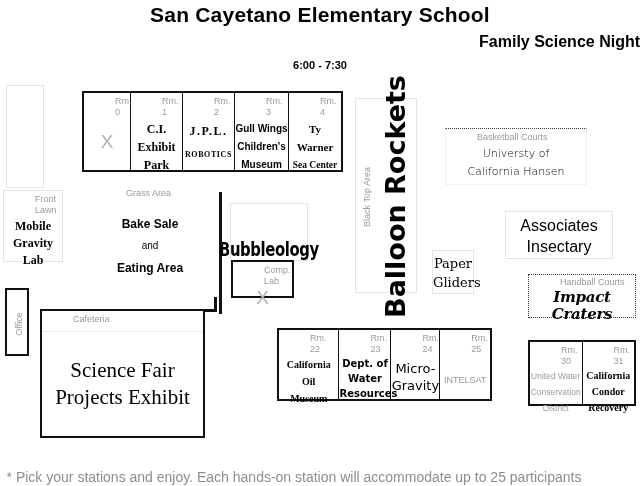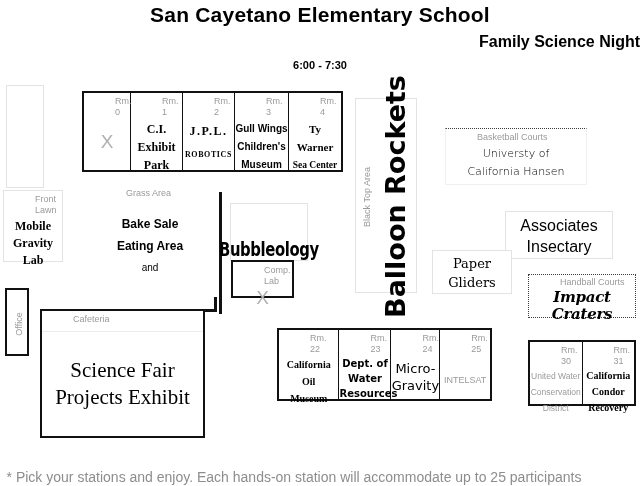--- a/index.html
+++ b/index.html
@@ -175,22 +175,22 @@
         <span class="ln">Warner</span>
         <span class="ln" style="font-size:9.5px;">Sea Center</span>
       </div>
     </div>
   </div>
 
   <div class="box" style="left:95px;top:185px;width:110px;height:85px;border:none;">
     <div class="roomlabel">Grass Area</div>
     <div class="bakesale" style="padding-top:14px;">
       <span class="ln">Bake Sale</span>
+      <span class="ln and">and</span>
       <span class="ln">Eating Area</span>
-      <span class="ln and">and</span>
     </div>
   </div>
 
   <div class="vline" style="left:219px;top:192px;width:3px;height:122px;"></div>
 
   <div class="box b-light" style="left:230px;top:203px;width:78px;height:58px;display:flex;align-items:flex-end;justify-content:center;">
     <span class="bubble">Bubbleology</span>
   </div>
 
   <div class="box b-thick" style="left:231px;top:260px;width:63px;height:38px;">
@@ -215,21 +215,21 @@
     </div>
   </div>
 
   <div class="box b-light" style="left:505px;top:211px;width:108px;height:48px;">
     <div class="cell-body assoc" style="padding-top:3px;">
       <span class="ln">Associates</span>
       <span class="ln">Insectary</span>
     </div>
   </div>
 
-  <div class="box b-light" style="left:432px;top:250px;width:80px;height:44px;">
+  <div class="box b-light" style="left:432px;top:250px;width:42px;height:44px;">
     <div class="cell-body paper-gliders" style="padding-top:3px;">
       <span class="ln">Paper</span>
       <span class="ln">Gliders</span>
     </div>
   </div>
 
   <div class="box b-dotted" style="left:528px;top:274px;width:108px;height:44px;">
     <div class="roomlabel" style="padding-top:2px;">Handball Courts</div>
     <div class="cell-body impact" style="padding-top:1px;">
       <span class="ln">Impact</span>

